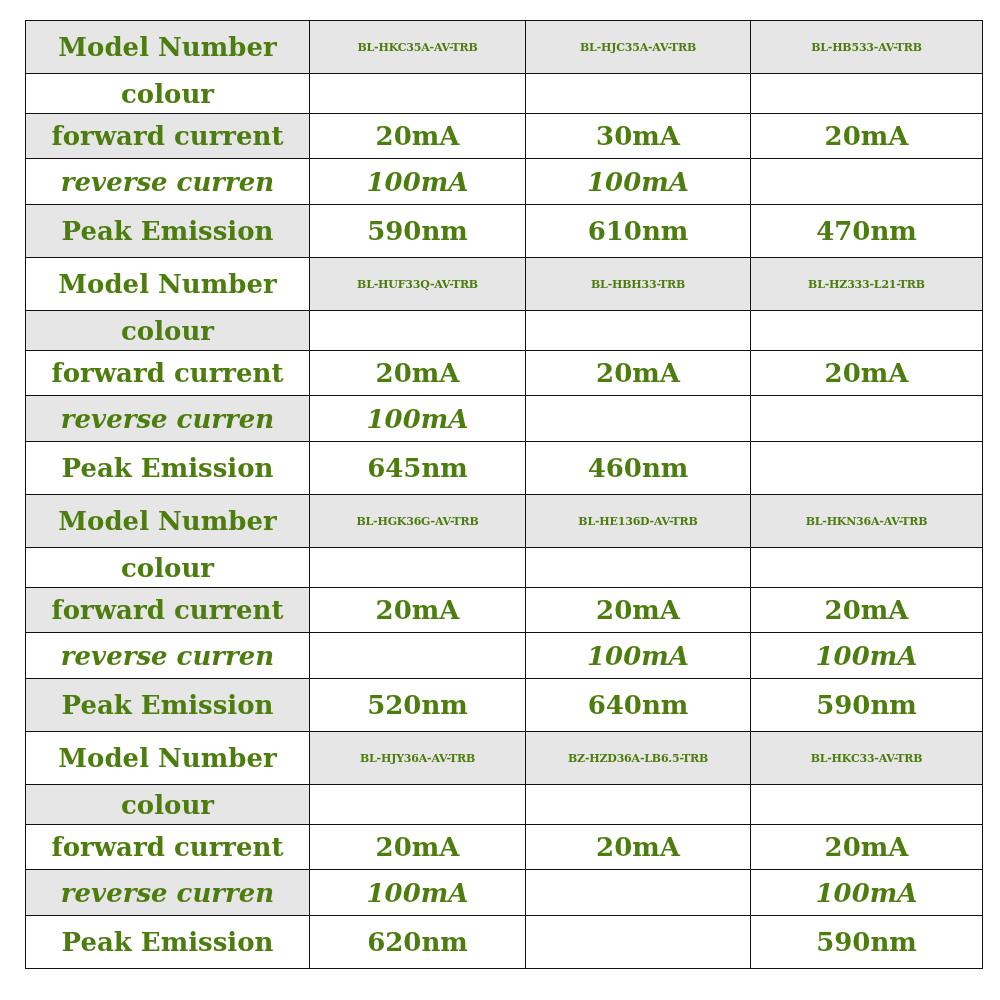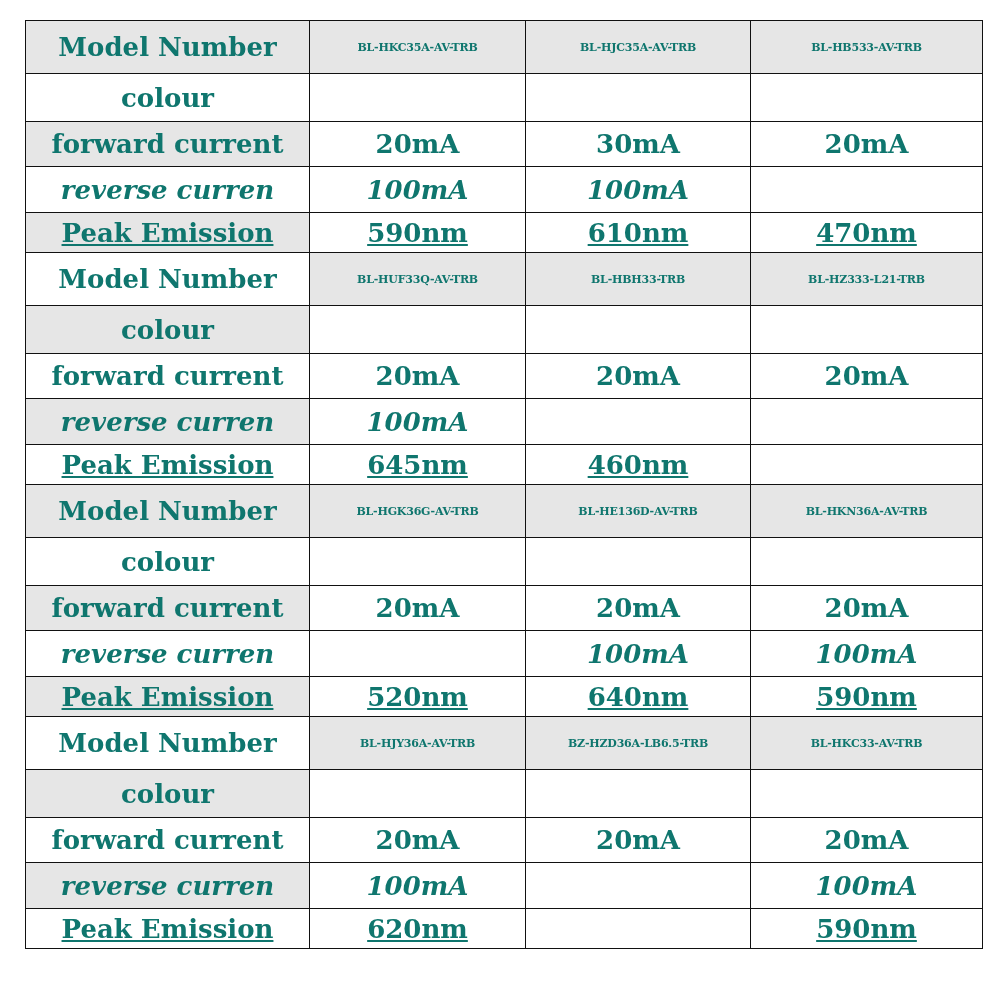--- a/index.html
+++ b/index.html
@@ -4,43 +4,43 @@
 <style>
   html, body { margin: 0; padding: 0; background: #ffffff; }
   body { width: 1000px; height: 1000px; position: relative; overflow: hidden; }
   .spec-table {
     position: absolute;
     left: 25px; top: 20px;
     width: 957px;
     border-collapse: collapse;
     table-layout: fixed;
     font-family: "DejaVu Serif", "Liberation Serif", serif;
-    color: #0f766e;
+    color: #4d7c0f;
   }
   .spec-table td {
     border: 1.5px solid #111111;
     text-align: center;
     vertical-align: middle;
     padding: 0;
     overflow: hidden;
     white-space: nowrap;
   }
   .spec-table col.c0 { width: 284px; }
   .spec-table col.c1 { width: 216px; }
   .spec-table col.c2 { width: 225px; }
   .spec-table col.c3 { width: 232px; }
   td.label { font-size: 26px; font-weight: bold; }
   td.val { font-size: 26px; font-weight: bold; }
   td.model { font-size: 11px; font-weight: bold; letter-spacing: -0.2px; }
   .g { background: #e6e6e6; }
   tr.r-model { height: 53px; }
-  tr.r-colour { height: 48px; }
+  tr.r-colour { height: 40px; }
   tr.r-fwd { height: 45px; }
   tr.r-rev { height: 46px; font-style: italic; }
-  tr.r-peak { height: 40px; text-decoration: underline; }
+  tr.r-peak { height: 53px; }
 </style>
 </head>
 <body>
 
 <table class="spec-table">
   <colgroup>
       <col class="c0">
       <col class="c1">
       <col class="c2">
       <col class="c3">

